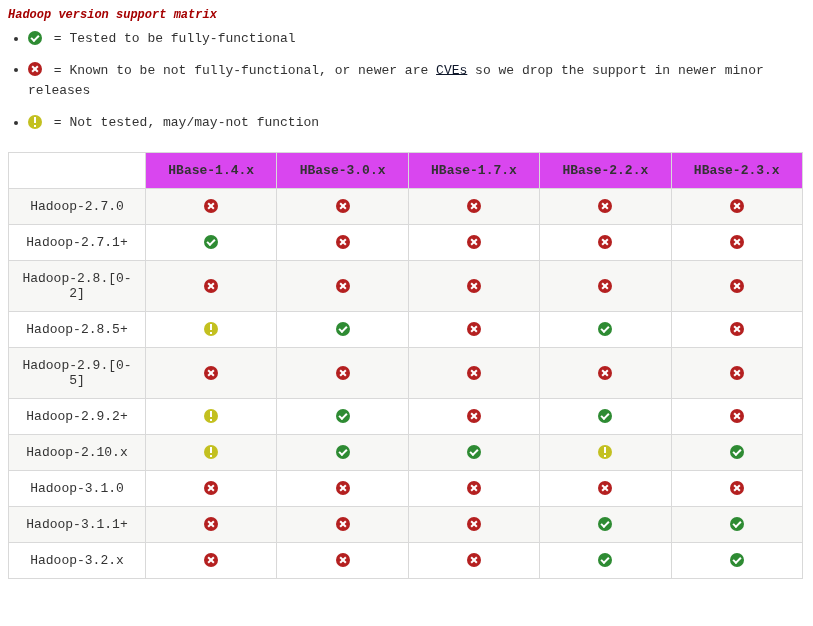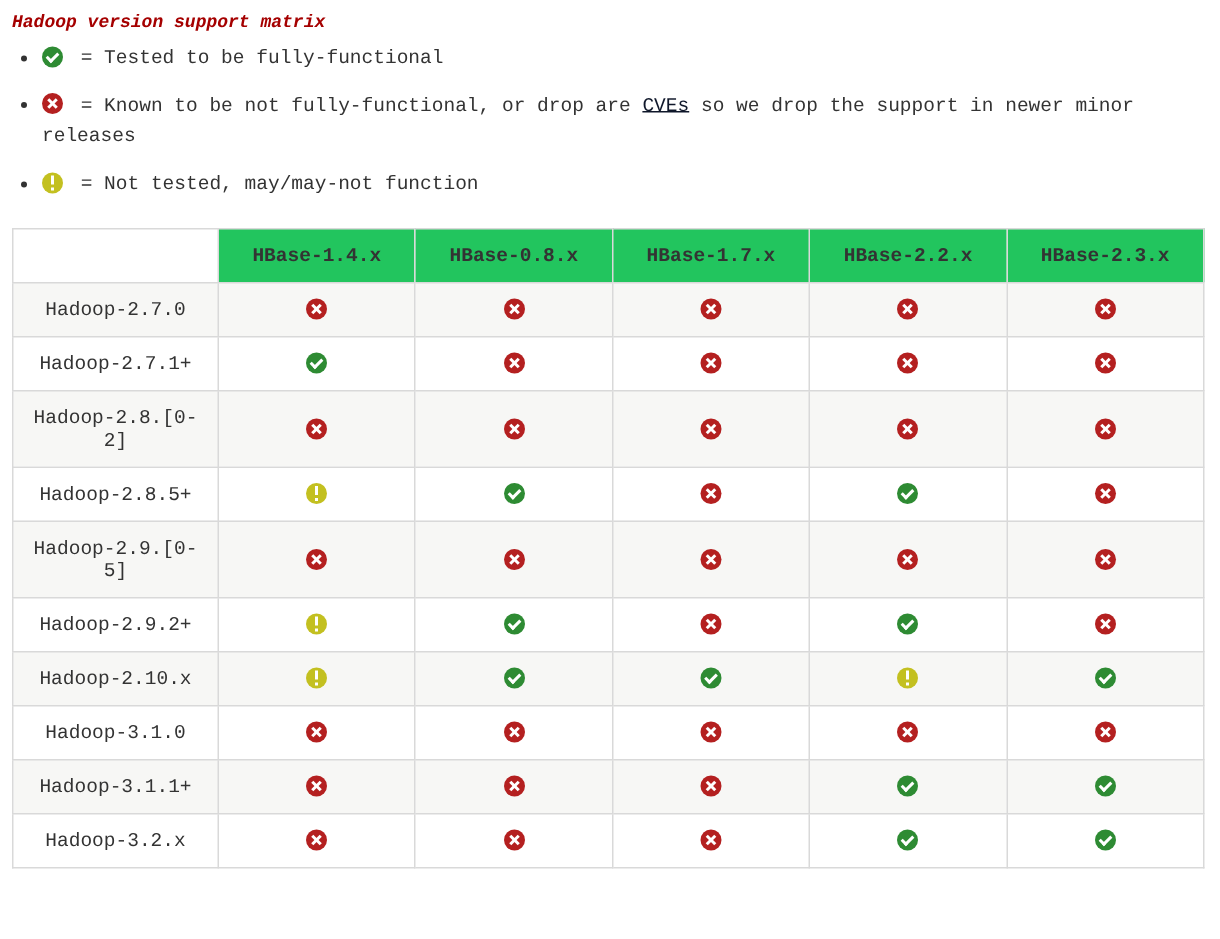--- a/index.html
+++ b/index.html
@@ -41,21 +41,21 @@
   }
   th, td {
     border: 1px solid #d9d9d9;
     padding: 10px 8px;
     font-family: "Courier New", monospace;
     font-size: 13px;
     word-break: break-word;
   }
   th {
     text-align: center;
-    background: #22c55e;
+    background: #d946ef;
     font-weight: bold;
   }
   th.corner {
     background: #fff;
     width: 120px;
   }
   td.rowlabel {
     text-align: center;
     width: 120px;
   }
@@ -119,30 +119,30 @@
     background: #fff;
   }
 </style>
 </head>
 <body>
 
 <div class="title">Hadoop version support matrix</div>
 
 <ul class="legend">
     <li><span class="icon-wrap"><span class="status-icon status-ok"></span></span><span> = Tested to be fully-functional</span></li>
-    <li><span class="icon-wrap"><span class="status-icon status-bad"></span></span><span> = Known to be not fully-functional, or drop are </span><a class="cve" href="#">CVEs</a><span> so we drop the support in newer minor releases</span></li>
+    <li><span class="icon-wrap"><span class="status-icon status-bad"></span></span><span> = Known to be not fully-functional, or newer are </span><a class="cve" href="#">CVEs</a><span> so we drop the support in newer minor releases</span></li>
     <li><span class="icon-wrap"><span class="status-icon status-warn"></span></span><span> = Not tested, may/may-not function</span></li>
   </ul>
 
 <table>
   <thead>
     <tr>
         <th class="corner"></th>
         <th>HBase-1.4.x</th>
-        <th>HBase-0.8.x</th>
+        <th>HBase-3.0.x</th>
         <th>HBase-1.7.x</th>
         <th>HBase-2.2.x</th>
         <th>HBase-2.3.x</th>
       </tr>
   </thead>
   <tbody>
       <tr>
         <td class="rowlabel">Hadoop-2.7.0</td>
         <td class="cell"><span class="status-icon status-bad"></span></td>
         <td class="cell"><span class="status-icon status-bad"></span></td>

